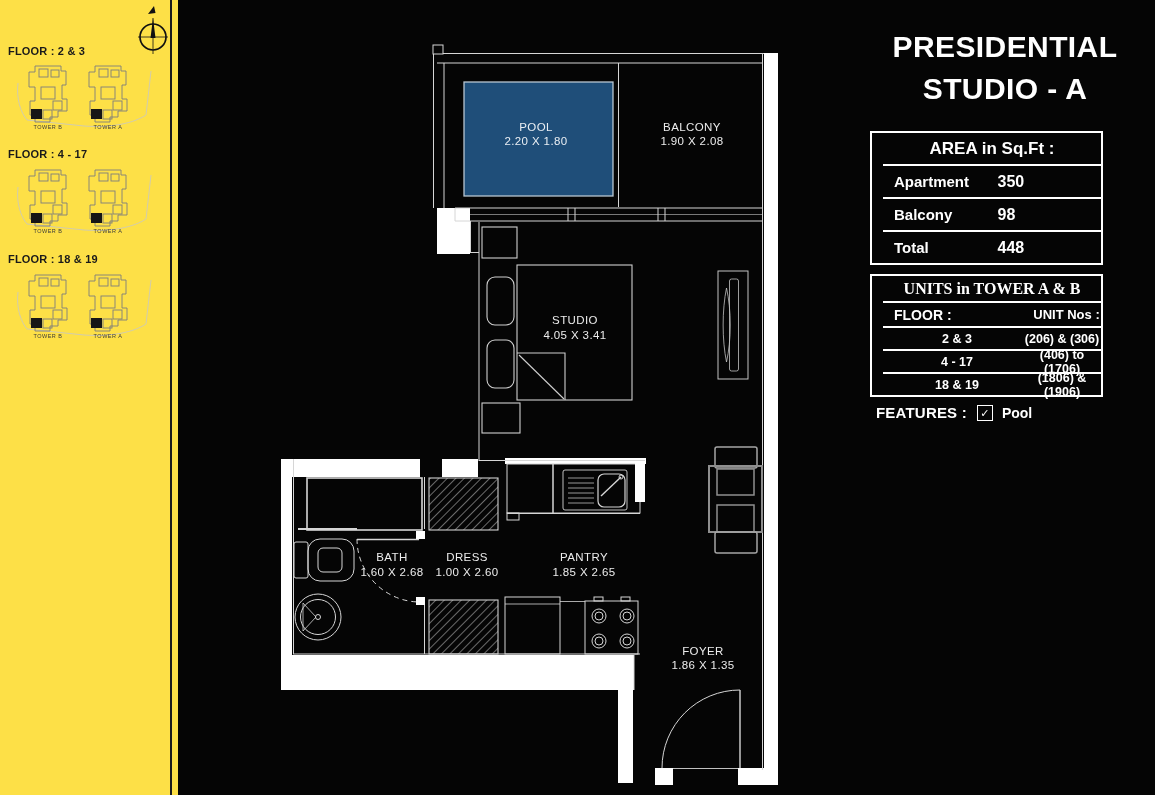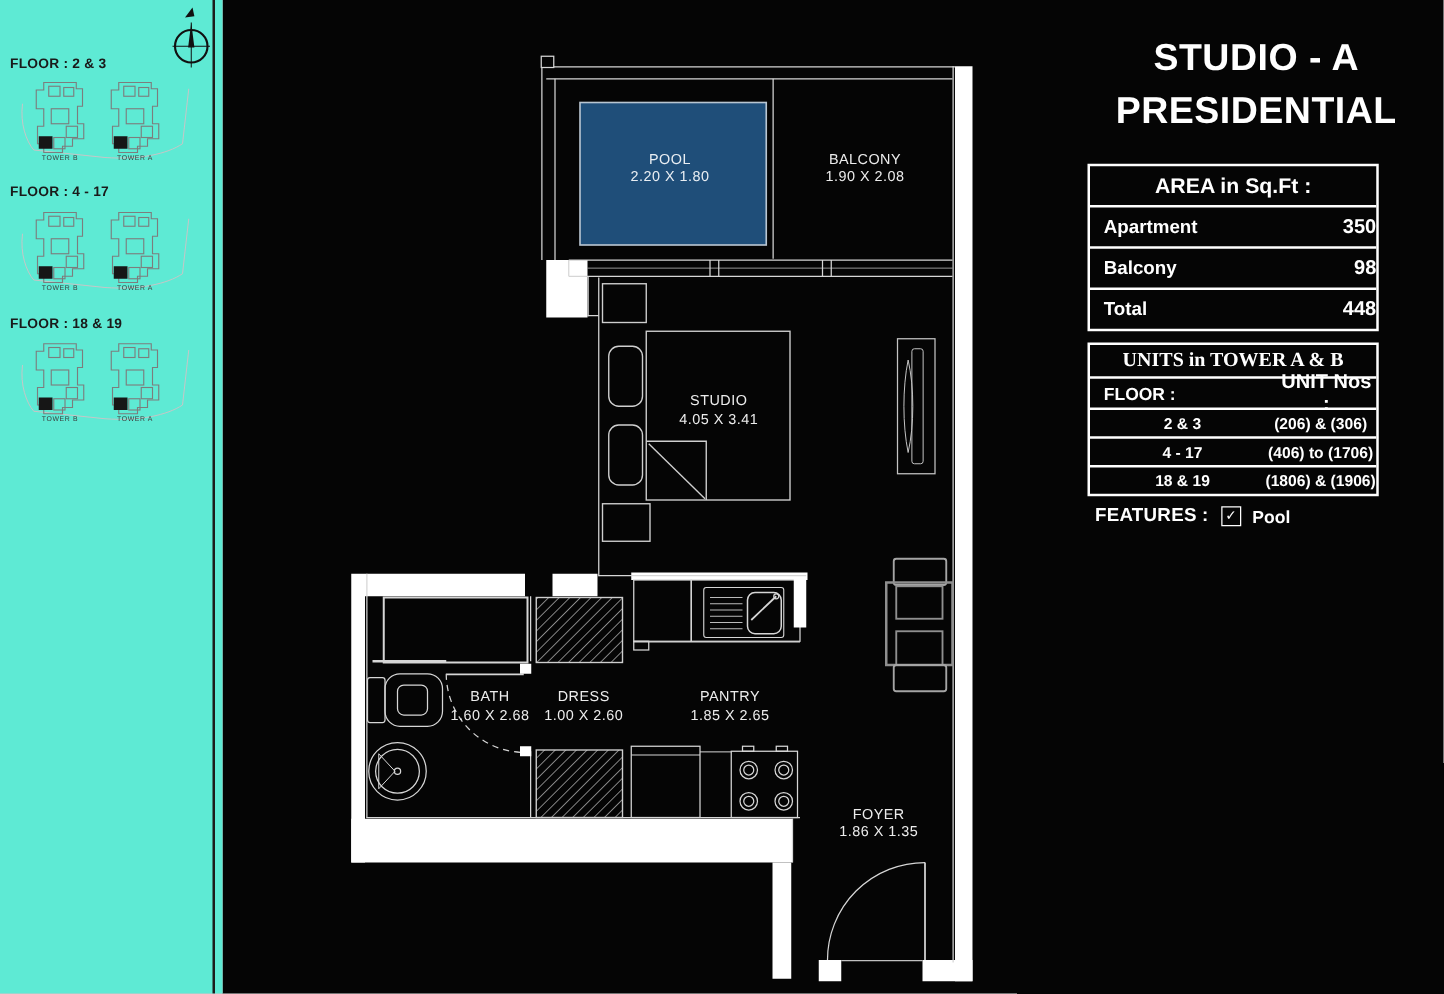--- a/index.html
+++ b/index.html
@@ -3,46 +3,46 @@
 <meta charset="utf-8">
 <style>
   html,body{margin:0;padding:0;background:#888;}
   #app{position:relative;width:1155px;height:795px;background:#ffffff;overflow:hidden;
        font-family:"Liberation Sans","DejaVu Sans",sans-serif;}
   
   .plan-bg{position:absolute;left:178px;top:0;width:977px;height:795px;background:#050505;}
   svg.plan{position:absolute;left:0;top:0;width:1155px;height:795px;}
 
   
-  .sidebar{position:absolute;left:0;top:0;width:178px;height:795px;background:#5eead4;}
+  .sidebar{position:absolute;left:0;top:0;width:178px;height:795px;background:#fde047;}
   .sidebar-divider{position:absolute;left:170px;top:0;width:2px;height:795px;background:#1c1c1c;}
   .compass{position:absolute;left:135px;top:4px;}
   .floor-label{position:absolute;left:8px;font-weight:bold;font-size:11px;color:#1a1a1a;letter-spacing:.2px;white-space:nowrap;}
   .site-svg{position:absolute;left:14px;width:150px;height:66px;}
   .tower-labels{position:absolute;left:14px;width:150px;height:10px;}
   .tower-labels span{position:absolute;width:60px;text-align:center;font-size:5.5px;color:#3a3a3a;letter-spacing:.5px;}
   .tl-left{left:4px;} .tl-right{left:64px;}
 
   
   .right-panel{position:absolute;left:869px;top:0;width:272px;color:#fff;}
   .title{margin:26px 0 0 0;text-align:center;font-weight:bold;font-size:30px;line-height:42px;letter-spacing:.4px;}
   .tbl{margin:0 0 0 1px;width:233px;box-sizing:border-box;border:2px solid #fff;}
   .area-tbl{margin-top:21px;}
   .units-tbl{margin-top:9px;}
-  .tr{display:flex;align-items:center;border-top:2px solid #fff;}
+  .tr{display:flex;align-items:center;border-top:2px solid #fff;margin-left:11px;}
   .tr:first-child{border-top:none;}
   .th-full{flex:1;text-align:center;font-weight:bold;font-size:17px;}
   .area-tbl .tr{height:31px;}
   .units-tbl .hdr{height:25px;font-family:Liberation Serif, serif;}
   .units-tbl .th-full{font-size:16px;}
   .label-cell{flex:1;padding-left:11px;font-weight:bold;font-size:15px;}
-  .value-cell{flex:1;text-align:right;font-weight:bold;font-size:16px;}
+  .value-cell{flex:1;text-align:left;font-weight:bold;font-size:16px;}
   .units-tbl .sub{height:23px;}
   .sub .label-cell{font-size:14px;flex:none;width:110px;}
-  .unit-cell{flex:1;padding-left:28px;text-align:center;font-weight:bold;font-size:16px;}
+  .unit-cell{flex:1;padding-left:28px;text-align:center;font-weight:bold;font-size:13px;}
   .units-tbl .dr{height:21px;}
   .floor-cell{width:76px;text-align:center;font-weight:bold;font-size:12.5px;padding-left:36px;}
   .dr .unit-cell{font-size:12.5px;}
   .features{margin:7px 0 0 7px;display:flex;align-items:flex-end;}
   .features .f-label{font-weight:bold;font-size:15px;letter-spacing:.2px;}
   .checkbox{display:inline-flex;align-items:center;justify-content:center;width:14px;height:14px;
             border:1.5px solid #fff;margin:0 9px 0 10px;font-size:11px;line-height:1;}
   .f-item{font-weight:bold;font-size:14px;}
 
   
@@ -270,22 +270,22 @@
     <div class="tower-labels" style="top:333px">
       <span class="tl-left">TOWER B</span>
       <span class="tl-right">TOWER A</span>
     </div>
 
     <div class="sidebar-divider"></div>
   </div>
 
   <div class="right-panel">
     <div class="title">
+      <div>PRESIDENTIAL</div>
       <div>STUDIO - A</div>
-      <div>PRESIDENTIAL</div>
     </div>
 
     <div class="tbl area-tbl">
       <div class="tr">
         <div class="th-full">AREA in Sq.Ft :</div>
       </div>
       <div class="tr">
         <div class="label-cell">Apartment</div>
         <div class="value-cell">350</div>
       </div>

